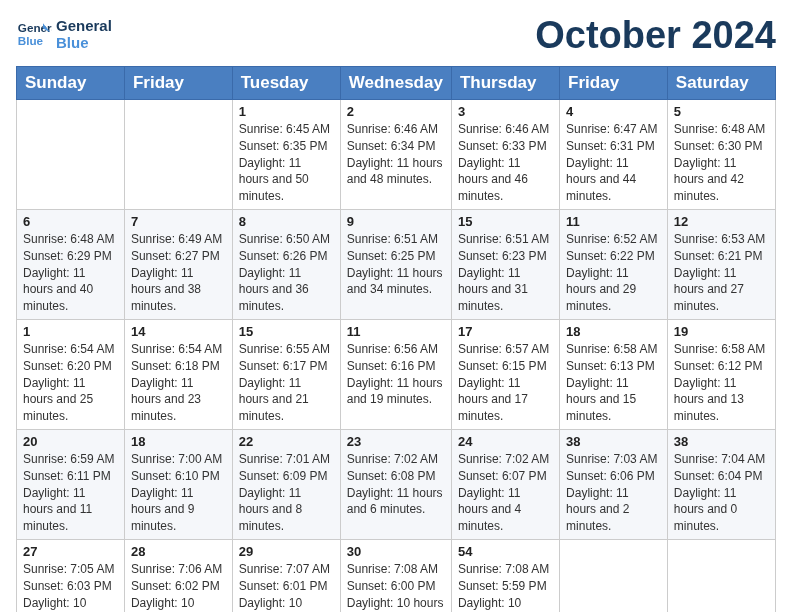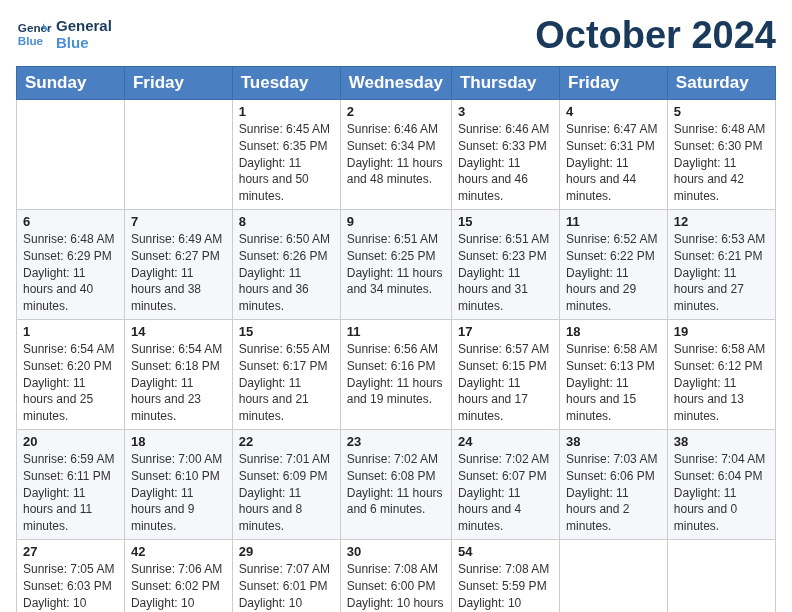--- a/index.html
+++ b/index.html
@@ -227,21 +227,21 @@
           <span class="day-number">38</span>
           <div class="day-info">Sunrise: 7:04 AM<br>Sunset: 6:04 PM<br>Daylight: 11 hours and 0 minutes.</div>
         </td>
       </tr>
       <tr>
         <td>
           <span class="day-number">27</span>
           <div class="day-info">Sunrise: 7:05 AM<br>Sunset: 6:03 PM<br>Daylight: 10 hours and 58 minutes.</div>
         </td>
         <td>
-          <span class="day-number">42</span>
+          <span class="day-number">28</span>
           <div class="day-info">Sunrise: 7:06 AM<br>Sunset: 6:02 PM<br>Daylight: 10 hours and 56 minutes.</div>
         </td>
         <td>
           <span class="day-number">29</span>
           <div class="day-info">Sunrise: 7:07 AM<br>Sunset: 6:01 PM<br>Daylight: 10 hours and 54 minutes.</div>
         </td>
         <td>
           <span class="day-number">30</span>
           <div class="day-info">Sunrise: 7:08 AM<br>Sunset: 6:00 PM<br>Daylight: 10 hours and 52 minutes.</div>
         </td>

